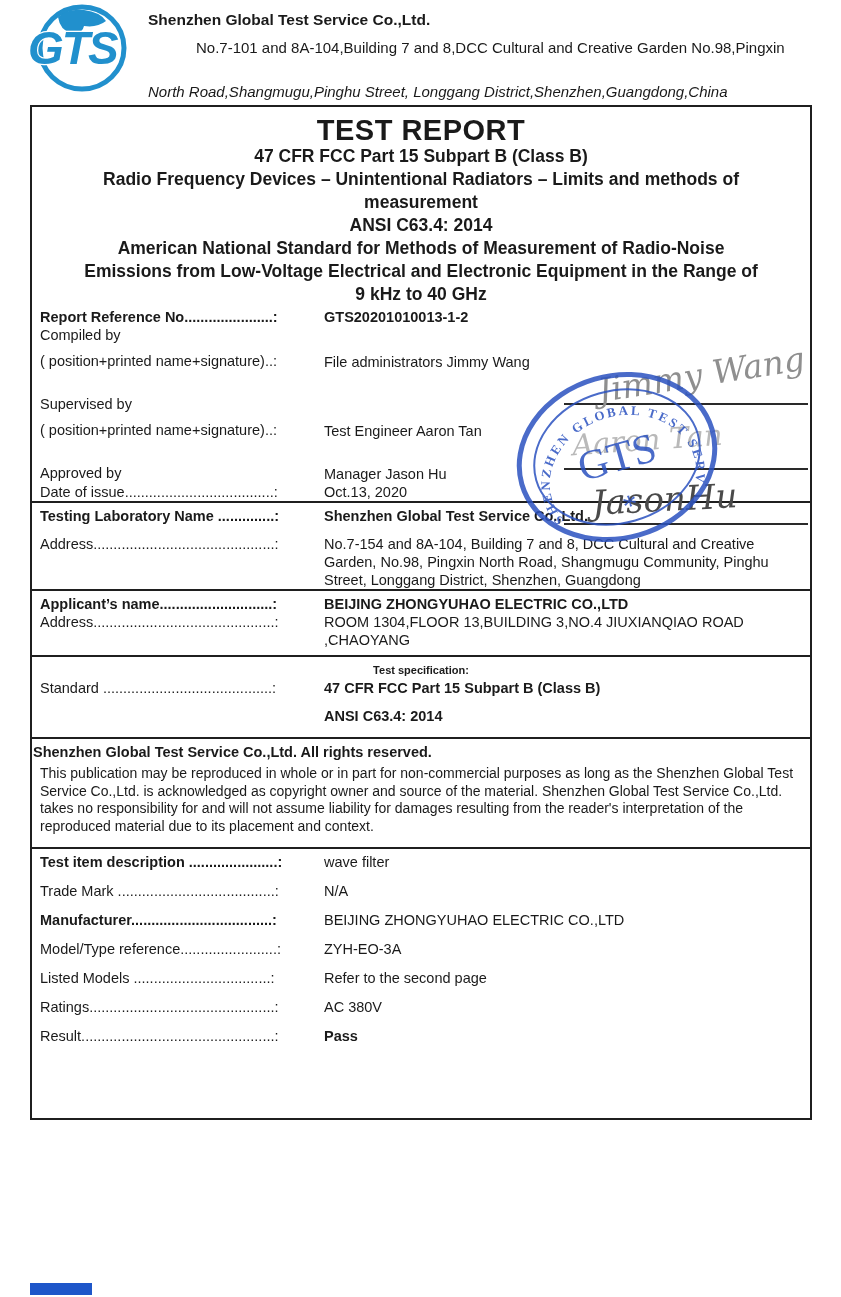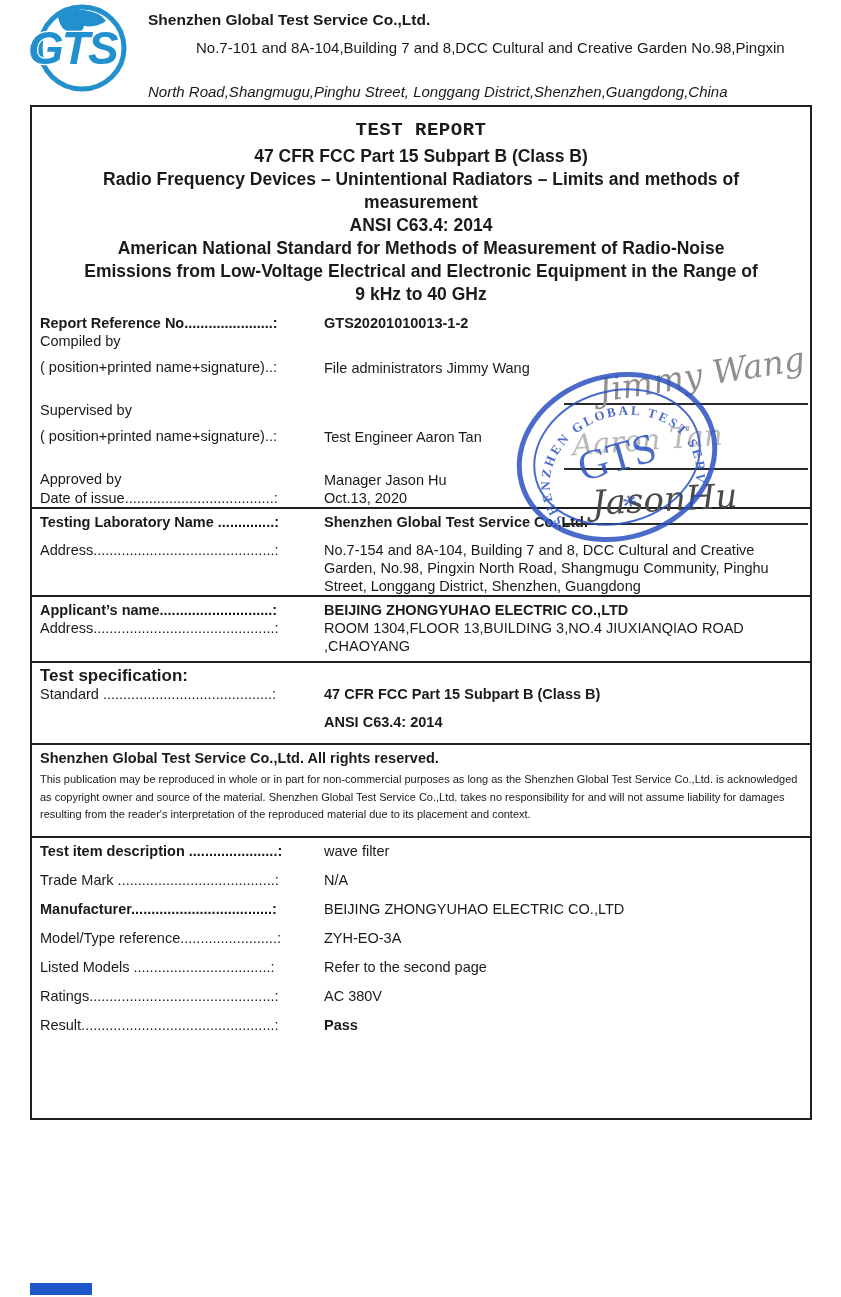--- a/index.html
+++ b/index.html
@@ -13,37 +13,37 @@
   .head-text{margin-left:10px;padding-top:4px;}
   .head-company{font-weight:bold;font-size:15.5px;line-height:20px;margin-top:2px;}
   .head-addr1{font-size:15px;line-height:20px;margin-top:8px;margin-left:48px;}
   .head-addr2{font-size:15px;line-height:20px;margin-top:24px;font-style:italic;}
   
   .report-box{
     position:absolute;top:105px;left:30px;width:778px;height:1011px;
     border:2px solid #1f1f1f;background:#fff;
   }
   .title-block{text-align:center;padding-top:8px;}
-  .report-title{font-size:19px;font-weight:bold;line-height:30px;letter-spacing:.5px;font-family:Liberation Mono, monospace;}
+  .report-title{font-size:29px;font-weight:bold;line-height:30px;letter-spacing:.5px;}
   .sub-line{font-size:17.5px;font-weight:bold;line-height:23px;}
   
   .field-row{display:flex;padding:0 8px;font-size:14.5px;line-height:18px;}
   .field-row .label{width:284px;flex:none;white-space:nowrap;overflow:hidden;}
   .field-row .value{flex:1;}
   .b{font-weight:bold;}
   .align-bottom{align-items:flex-end;}
   .label-stack .lbl-line{line-height:19px;}
   .label-stack .lbl-gap{height:7px;}
   .sep{border-top:2px solid #1f1f1f;margin:0;}
-  .spec-heading{font-size:17px;font-weight:bold;padding:0 8px;line-height:18px;}
-  .copy-heading{font-size:14.5px;font-weight:bold;padding:0 8px;line-height:18px;}
-  .copy-body{font-size:11px;line-height:17.5px;padding:0 8px;}
+  .spec-heading{font-size:11px;font-weight:bold;padding:0 8px;line-height:18px;text-align:center;}
+  .copy-heading{font-size:14.5px;font-weight:bold;padding:0 1px;line-height:18px;}
+  .copy-body{font-size:14px;line-height:17.5px;padding:0 8px;}
   .std-line2{margin-top:10px;}
   
-  .mt2{margin-top:8px;}  .mt4{margin-top:4px;}  .mt6{margin-top:6px;}
+  .mt2{margin-top:2px;}  .mt4{margin-top:4px;}  .mt6{margin-top:6px;}
   .mt8{margin-top:0;}  .mt10{margin-top:10px;} .mt11{margin-top:11px;justify-content:flex-end;}
   .mt12{margin-top:12px;}.mt14{} .mt24{margin-top:24px;}
   
   .sig-overlay{position:absolute;inset:0;pointer-events:none;}
   .sig-line{position:absolute;height:2px;background:#2a2a2a;width:244px;left:532px;}
   .sig-line.l1{top:296px;}
   .sig-line.l2{top:361px;}
   .sig-line.l3{top:416px;}
   .handwriting{
     position:absolute;font-family:"DejaVu Serif", serif;font-style:italic;

